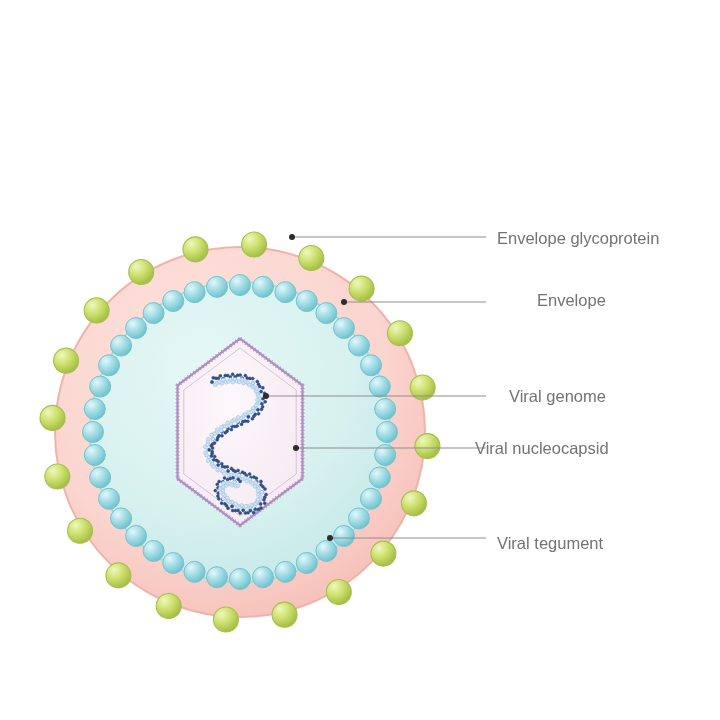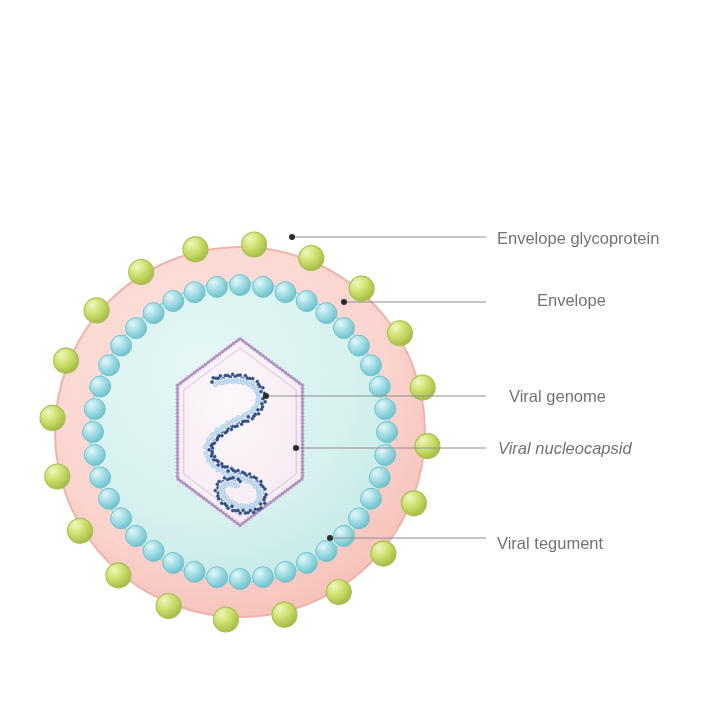--- a/index.html
+++ b/index.html
@@ -449,17 +449,17 @@
         <circle cx="296" cy="448" r="3" fill="#2c2c2c"></circle>
         <line x1="330" y1="538" x2="486" y2="538" stroke="#8d8d8d" stroke-width="1.1"></line>
         <circle cx="330" cy="538" r="3" fill="#2c2c2c"></circle>
       </g>
   </svg>
 
   <div id="labels-layer">
       <div class="label" style="left: 497px; top: 229px;">Envelope glycoprotein</div>
       <div class="label" style="left: 497px; top: 291px; margin-left: 40px;">Envelope</div>
       <div class="label" style="left: 509px; top: 387px;">Viral genome</div>
-      <div class="label" style="left: 498px; top: 439px; font-style: italic;">Viral nucleocapsid</div>
+      <div class="label" style="left: 475px; top: 439px;">Viral nucleocapsid</div>
       <div class="label" style="left: 497px; top: 534px;">Viral tegument</div>
     </div>
 
 </div>
 
 </body></html>

